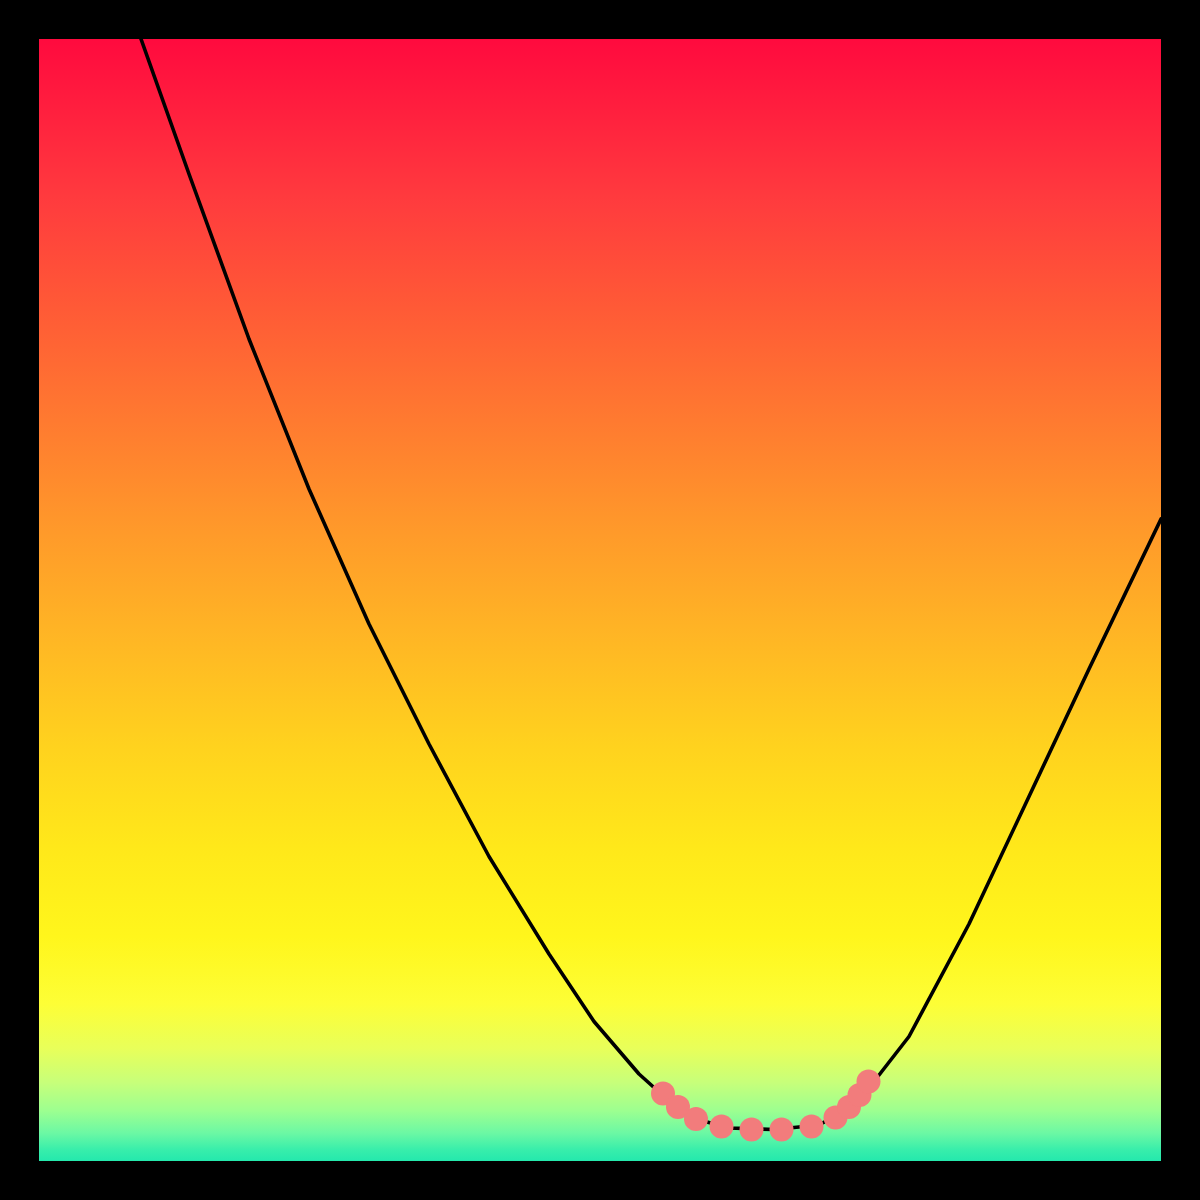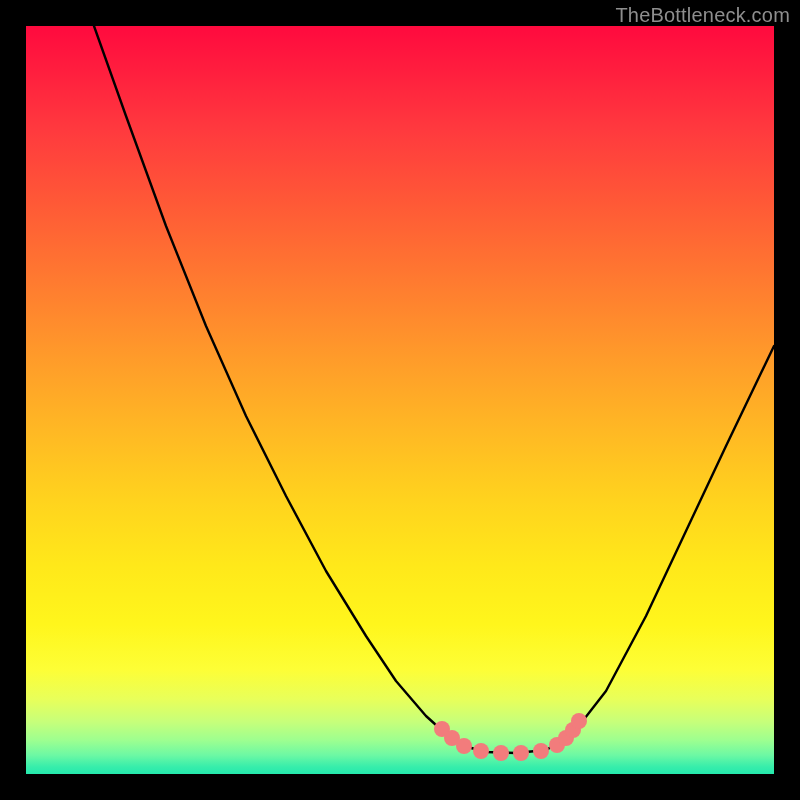--- a/index.html
+++ b/index.html
@@ -86,14 +86,13 @@
           <circle cx="495" cy="727" r="8" fill="#f27c7c"></circle>
           <circle cx="515" cy="725" r="8" fill="#f27c7c"></circle>
           <circle cx="531" cy="719" r="8" fill="#f27c7c"></circle>
           <circle cx="540" cy="712" r="8" fill="#f27c7c"></circle>
           <circle cx="547" cy="704" r="8" fill="#f27c7c"></circle>
           <circle cx="553" cy="695" r="8" fill="#f27c7c"></circle>
         </g>
     </svg>
   </div>
 
-  <div class="watermark">TheBottleneck.com</div>
 </div>
 
 </body></html>

